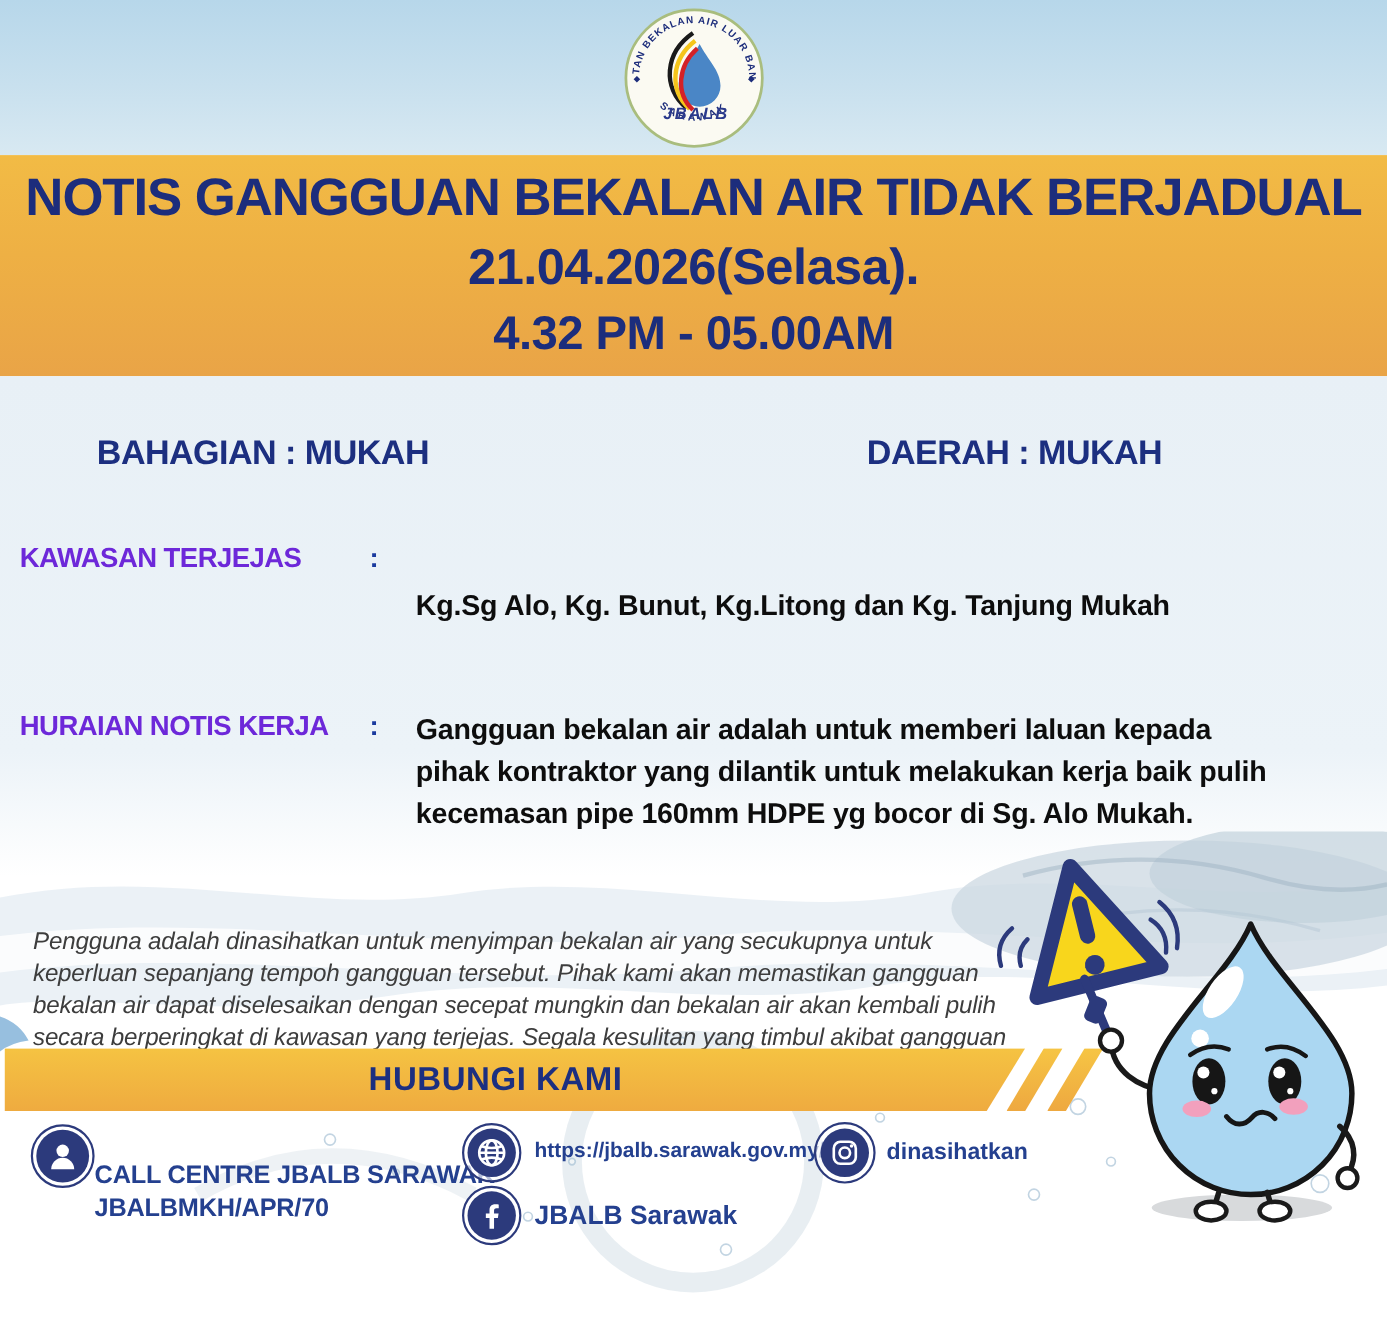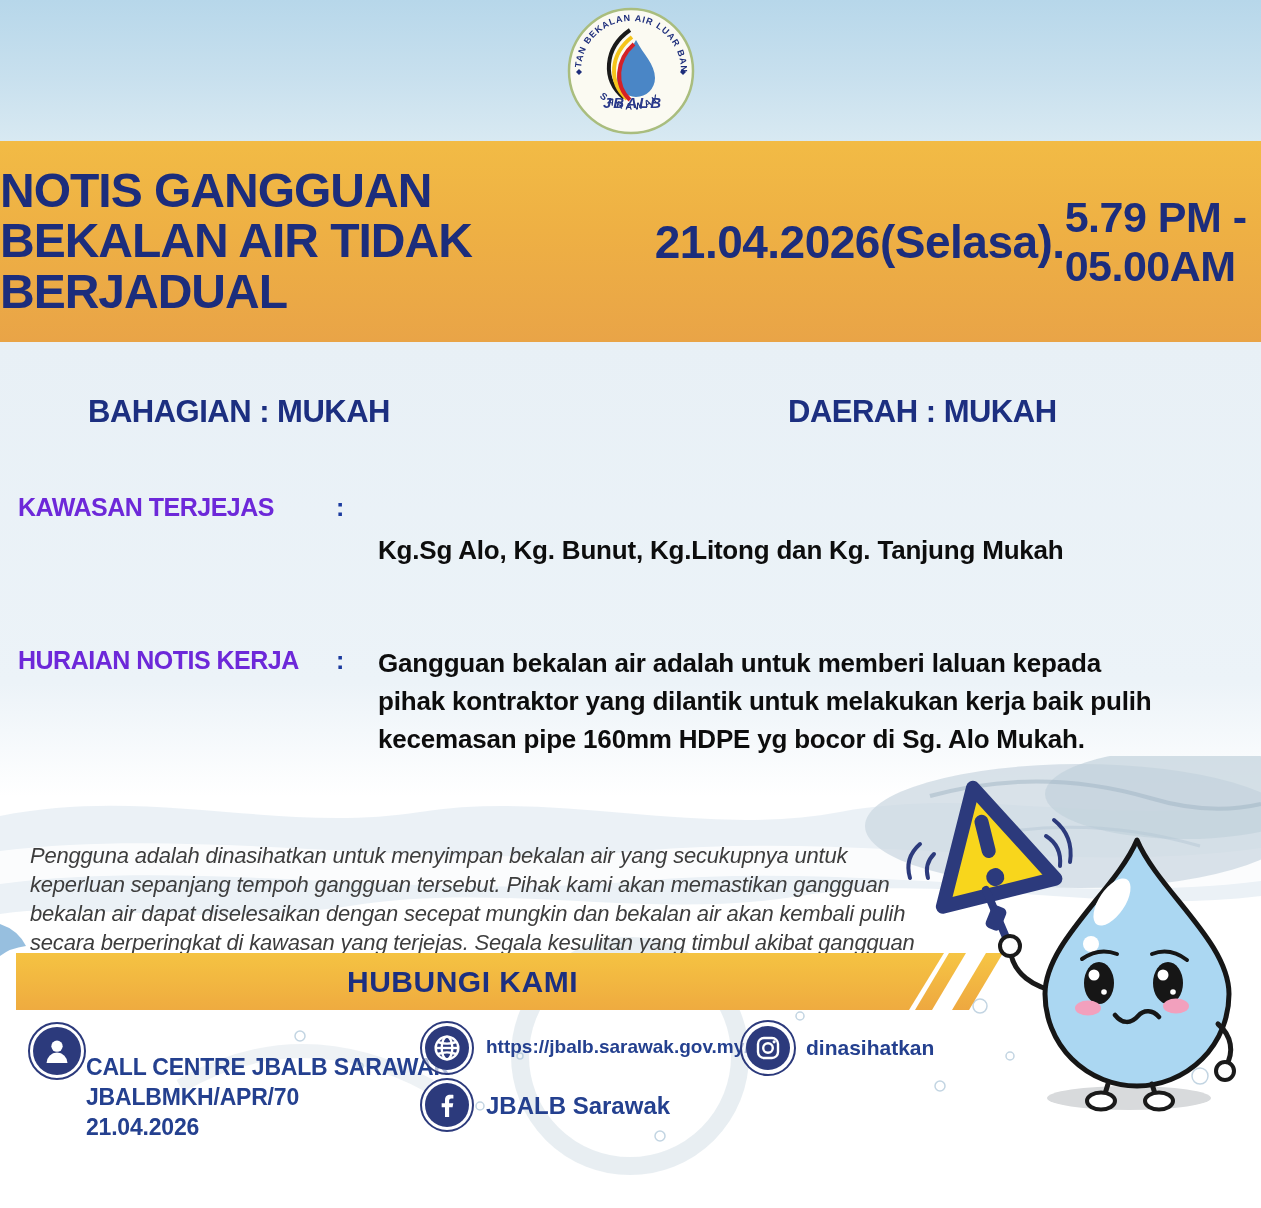--- a/index.html
+++ b/index.html
@@ -11,21 +11,21 @@
   
   .sky {
     position:absolute; left:0; top:0; width:1261px; height:141px;
     background:linear-gradient(180deg,#b7d7ea 0%,#c8e0ee 55%,#d8e9f2 100%);
   }
   .logo-wrap { position:absolute; left:566px; top:6px; width:130px; height:130px; }
   
   .banner {
     position:absolute; left:0; top:141px; width:1261px; height:201px;
     background:linear-gradient(180deg,#f2bb45 0%,#eeb044 45%,#e9a447 100%);
-    display:flex; flex-direction:row; justify-content:space-evenly; align-items:center;
+    display:flex; flex-direction:column; justify-content:space-evenly; align-items:center;
     padding:4px 0;
   }
   .banner .title  { font-size:48px; font-weight:800; color:#1c2d7c; letter-spacing:-1px; line-height:1.05; }
   .banner .dline  { font-size:46px; font-weight:800; color:#1c2d7c; letter-spacing:-0.5px; }
   .banner .tline  { font-size:43px; font-weight:800; color:#1c2d7c; letter-spacing:-0.5px; }
   
   .bodybg {
     position:absolute; left:0; top:342px; width:1261px; height:455px;
     background:linear-gradient(180deg,#e8f0f6 0%,#ecf3f8 75%,rgba(238,244,249,0) 100%);
   }
@@ -37,21 +37,21 @@
   .detail-value { position:absolute; left:378px; font-size:26px; font-weight:700; color:#0d0d0d; line-height:38px; width:790px; letter-spacing:-0.2px; }
   .row-kawasan { top:493px; }
   .row-huraian { top:646px; }
   
   .advisory {
     position:absolute; left:30px; top:841px; width:895px; z-index:2;
     font-size:22px; font-style:italic; color:#3d3d3d; line-height:29px; letter-spacing:-0.2px;
   }
   
   .hubungi-bar {
-    position:absolute; left:16px; top:953px; width:940px; height:73px; z-index:2;
+    position:absolute; left:4px; top:953px; width:940px; height:73px; z-index:2;
     background:linear-gradient(180deg,#f5c342 0%,#eda43f 100%);
     clip-path:polygon(0 0,928px 0,893px 57px,0 57px);
   }
   .hubungi-text {
     position:absolute; left:0; top:0; width:893px; height:57px;
     text-align:center; line-height:57px;
     font-size:30px; font-weight:800; color:#1c2f80; letter-spacing:0.5px;
   }
   .stripe {
     position:absolute; top:953px; width:52px; height:57px; z-index:2;
@@ -111,21 +111,21 @@
       <path d="M58,92 C36,74 38,42 64,24" stroke="#1a1a1a" stroke-width="4" fill="none"></path>
       <path d="M61,93 C42,76 44,48 66,31" stroke="#f5c51b" stroke-width="4" fill="none"></path>
       <path d="M64,94 C48,79 50,54 68,38" stroke="#d42127" stroke-width="4" fill="none"></path>
       <text x="67" y="102" text-anchor="middle" font-size="15" font-weight="bold" font-style="italic" fill="#2b3a8c" letter-spacing="2">JBALB</text>
     </svg>
   </div>
 
   <div class="banner">
     <div class="title">NOTIS GANGGUAN BEKALAN AIR TIDAK BERJADUAL</div>
     <div class="dline">21.04.2026(Selasa).</div>
-    <div class="tline">5.79 PM - 05.00AM</div>
+    <div class="tline">4.32 PM - 05.00AM</div>
   </div>
 
   <div class="bodybg"></div>
 
   <svg class="water-svg" viewBox="0 0 1261 452">
     <path d="M0,60 C150,30 280,78 420,56 C560,34 700,82 840,56 C980,30 1120,72 1261,46 L1261,140 C1100,160 950,115 800,140 C650,165 500,125 350,150 C200,172 80,145 0,158 Z" fill="#e0eaf1" opacity="0.65"></path>
     <path d="M0,95 C200,70 420,115 640,95 C860,75 1060,120 1261,92 L1261,125 C1060,150 860,105 640,125 C420,145 200,102 0,128 Z" fill="#ffffff" opacity="0.8"></path>
     <ellipse cx="1080" cy="70" rx="215" ry="62" fill="#ccd8e2" opacity="0.75"></ellipse>
     <ellipse cx="1185" cy="38" rx="140" ry="45" fill="#c2d1dc" opacity="0.7"></ellipse>
     <path d="M930,40 Q1040,10 1150,42 Q1210,60 1261,48" stroke="#9fb4c4" stroke-width="4" fill="none" opacity="0.5"></path>
@@ -183,21 +183,20 @@
     <div class="icon-core core-person">
       <svg viewBox="0 0 24 24" width="34" height="34">
         <circle cx="12" cy="8.6" r="4" fill="#ffffff"></circle>
         <path d="M4.6,20.5 a7.4,7.4 0 0 1 14.8,0 Z" fill="#ffffff"></path>
       </svg>
     </div>
   </div>
   <div class="cc-block">
     <div>CALL CENTRE JBALB SARAWAK</div>
     <div>JBALBMKH/APR/70</div>
-    <div>21.04.2026</div>
   </div>
 
   <div class="icon-ring ring-globe">
     <div class="icon-core core-sm">
       <svg viewBox="0 0 24 24" width="32" height="32" fill="none" stroke="#ffffff" stroke-width="1.8">
         <circle cx="12" cy="12" r="8.5"></circle>
         <ellipse cx="12" cy="12" rx="4" ry="8.5"></ellipse>
         <line x1="3.5" y1="12" x2="20.5" y2="12"></line>
         <path d="M5,7.5 Q12,10 19,7.5"></path>
         <path d="M5,16.5 Q12,14 19,16.5"></path>

